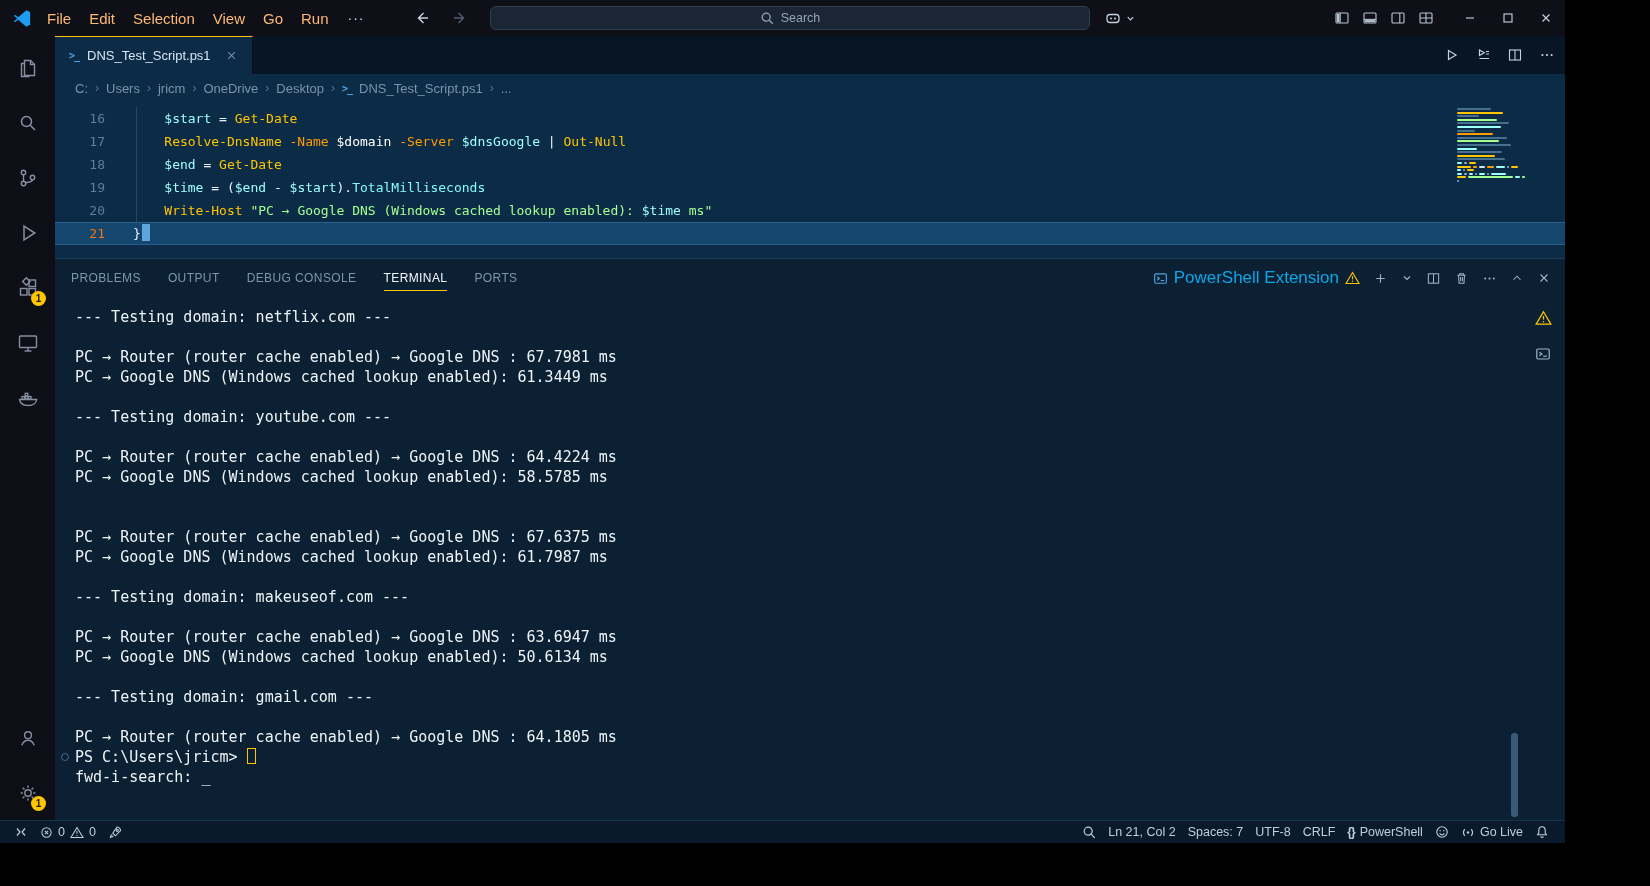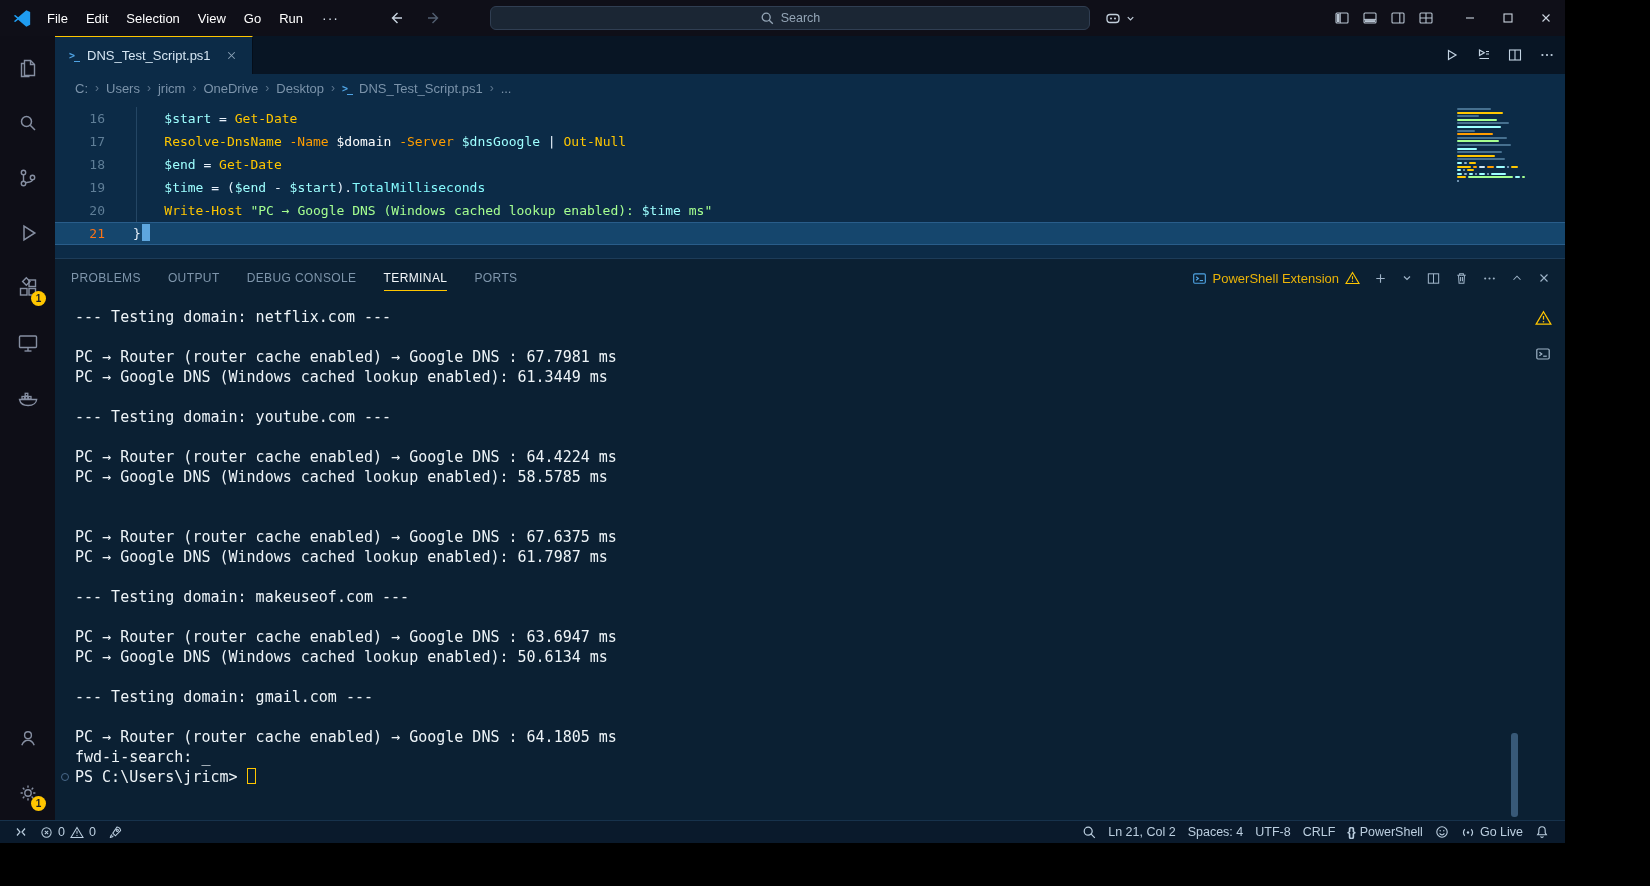--- a/index.html
+++ b/index.html
@@ -5,21 +5,21 @@
 *{margin:0;padding:0;box-sizing:border-box}
 html,body{width:1650px;height:886px}
 body{background:#000;font-family:"Liberation Sans",sans-serif;position:relative;overflow:hidden}
 svg{display:block}
 .window{position:absolute;left:0;top:0;width:1565px;height:843px;display:flex;flex-direction:column;background:#0c2b47}
 
 
 .titlebar{height:36px;flex:none;background:#0f0f18;display:flex;align-items:center;position:relative;color:#d2dce6}
 .tb-logo{margin:0 6px 0 12px;display:flex}
 .menu-bar{display:flex;height:100%}
-.menu-item{padding:0 9px;font-size:13px;display:flex;align-items:center;color:#ffffff;height:36px}
+.menu-item{padding:0 9px;font-size:15px;display:flex;align-items:center;color:#fdba74;height:36px}
 .menu-more{padding:0 10px;font-size:14px;display:flex;align-items:center;letter-spacing:1px;height:36px}
 .nav-arrow{display:flex;align-items:center;padding:0 10px;height:36px}
 .nav-arrow.back{margin-left:28px;color:#c9d4df}
 .nav-arrow.fwd{color:#525f70}
 .search-box{position:absolute;left:490px;top:6px;width:600px;height:24px;background:#1b2634;border:1px solid #303e52;border-radius:6px;display:flex;align-items:center;justify-content:center;gap:7px;color:#94a5b6;font-size:12.5px}
 .copilot{position:absolute;left:1104px;top:0;height:36px;display:flex;align-items:center;gap:3px;color:#c3cfdb}
 .layout-group{position:absolute;left:1334px;top:0;height:36px;display:flex;align-items:center;gap:12px;color:#b9c5d2}
 .win-controls{position:absolute;right:0;top:0;height:36px;display:flex;color:#cdd6e0}
 .win-btn{width:38px;height:36px;display:flex;align-items:center;justify-content:center}
 
@@ -59,21 +59,21 @@
 
 
 .panel{flex:1;min-height:0;display:flex;flex-direction:column;background:#0b2033;border-top:1px solid #1d3c59}
 .panel-header{height:38px;flex:none;display:flex;align-items:center;position:relative}
 .panel-tabs{display:flex;gap:27px;padding-left:16px;height:100%}
 .ptab{display:flex;align-items:center;font-size:12px;letter-spacing:.4px;color:#7e95ab;position:relative}
 .ptab.active{color:#f4f8fb}
 .ptab.active::after{content:"";position:absolute;left:0;right:0;bottom:6px;height:1px;background:#ffc600}
 .panel-actions{position:absolute;right:14px;top:0;height:38px;display:flex;align-items:center;gap:13px;color:#9fb4c8}
 .term-select{display:flex;align-items:center;gap:6px}
-.term-label{font-size:13px;color:#eab308}
+.term-label{font-size:17px;color:#0ea5e9}
 .panel-body{flex:1;min-height:0;position:relative;overflow:hidden}
 .terminal{position:absolute;inset:0;padding:10px 52px 0 20px;font:15px/20px "DejaVu Sans Mono",monospace;color:#eef4f8;overflow:hidden}
 .t-line{height:20px;white-space:pre}
 .t-prompt-row{position:relative}
 .t-cursor{display:inline-block;width:9px;height:16px;border:1px solid #ffc600;vertical-align:-2px}
 .t-deco{position:absolute;left:-14px;top:6px;width:8px;height:8px;border:1px solid #49688a;border-radius:50%}
 .term-scrollbar{position:absolute;right:47px;bottom:3px;width:7px;height:84px;background:rgba(110,160,205,.45);border-radius:3px}
 .term-rail{position:absolute;right:0;top:0;width:44px;height:100%;display:flex;flex-direction:column;align-items:center;padding-top:8px;gap:10px}
 .rail-item{display:flex;align-items:center;justify-content:center;width:32px;height:26px}
 
@@ -494,22 +494,22 @@
                 <div class="t-line">PC → Google DNS (Windows cached lookup enabled): 61.7987 ms</div>
                 <div class="t-line"></div>
                 <div class="t-line">--- Testing domain: makeuseof.com ---</div>
                 <div class="t-line"></div>
                 <div class="t-line">PC → Router (router cache enabled) → Google DNS : 63.6947 ms</div>
                 <div class="t-line">PC → Google DNS (Windows cached lookup enabled): 50.6134 ms</div>
                 <div class="t-line"></div>
                 <div class="t-line">--- Testing domain: gmail.com ---</div>
                 <div class="t-line"></div>
                 <div class="t-line">PC → Router (router cache enabled) → Google DNS : 64.1805 ms</div>
+                <div class="t-line t-prompt-row"><span class="t-deco"></span><span>PS C:\Users\jricm&gt; </span><span class="t-cursor"></span></div>
                 <div class="t-line">fwd-i-search: _</div>
-                <div class="t-line t-prompt-row"><span class="t-deco"></span><span>PS C:\Users\jricm&gt; </span><span class="t-cursor"></span></div>
               </div>
           </div>
           <div class="term-scrollbar"></div>
           <div class="term-rail">
             <span class="rail-item">
               <svg width="17" height="16" viewBox="0 0 15 14" fill="none" stroke="#ffc600" stroke-width="1.1">
                   <path d="M7.5 1.5L14 12.5H1z"></path>
                   <path d="M7.5 5.2v3.2"></path>
                   <circle cx="7.5" cy="10.3" r=".7" fill="#ffc600" stroke="none"></circle>
                 </svg>
@@ -567,21 +567,21 @@
           <svg width="14" height="14" viewBox="0 0 14 14" fill="none" stroke="currentColor" stroke-width="1.2">
               <circle cx="6.2" cy="6.2" r="4"></circle>
               <path d="M9.2 9.2l3.6 3.6"></path>
             </svg>
         </span>
       </div>
       <div class="sb-item">
           <span>Ln 21, Col 2</span>
         </div>
       <div class="sb-item">
-          <span>Spaces: 4</span>
+          <span>Spaces: 7</span>
         </div>
       <div class="sb-item">
           <span>UTF-8</span>
         </div>
       <div class="sb-item">
           <span>CRLF</span>
         </div>
       <div class="sb-item">
         <span class="braces">{}</span>
         <span>PowerShell</span>

